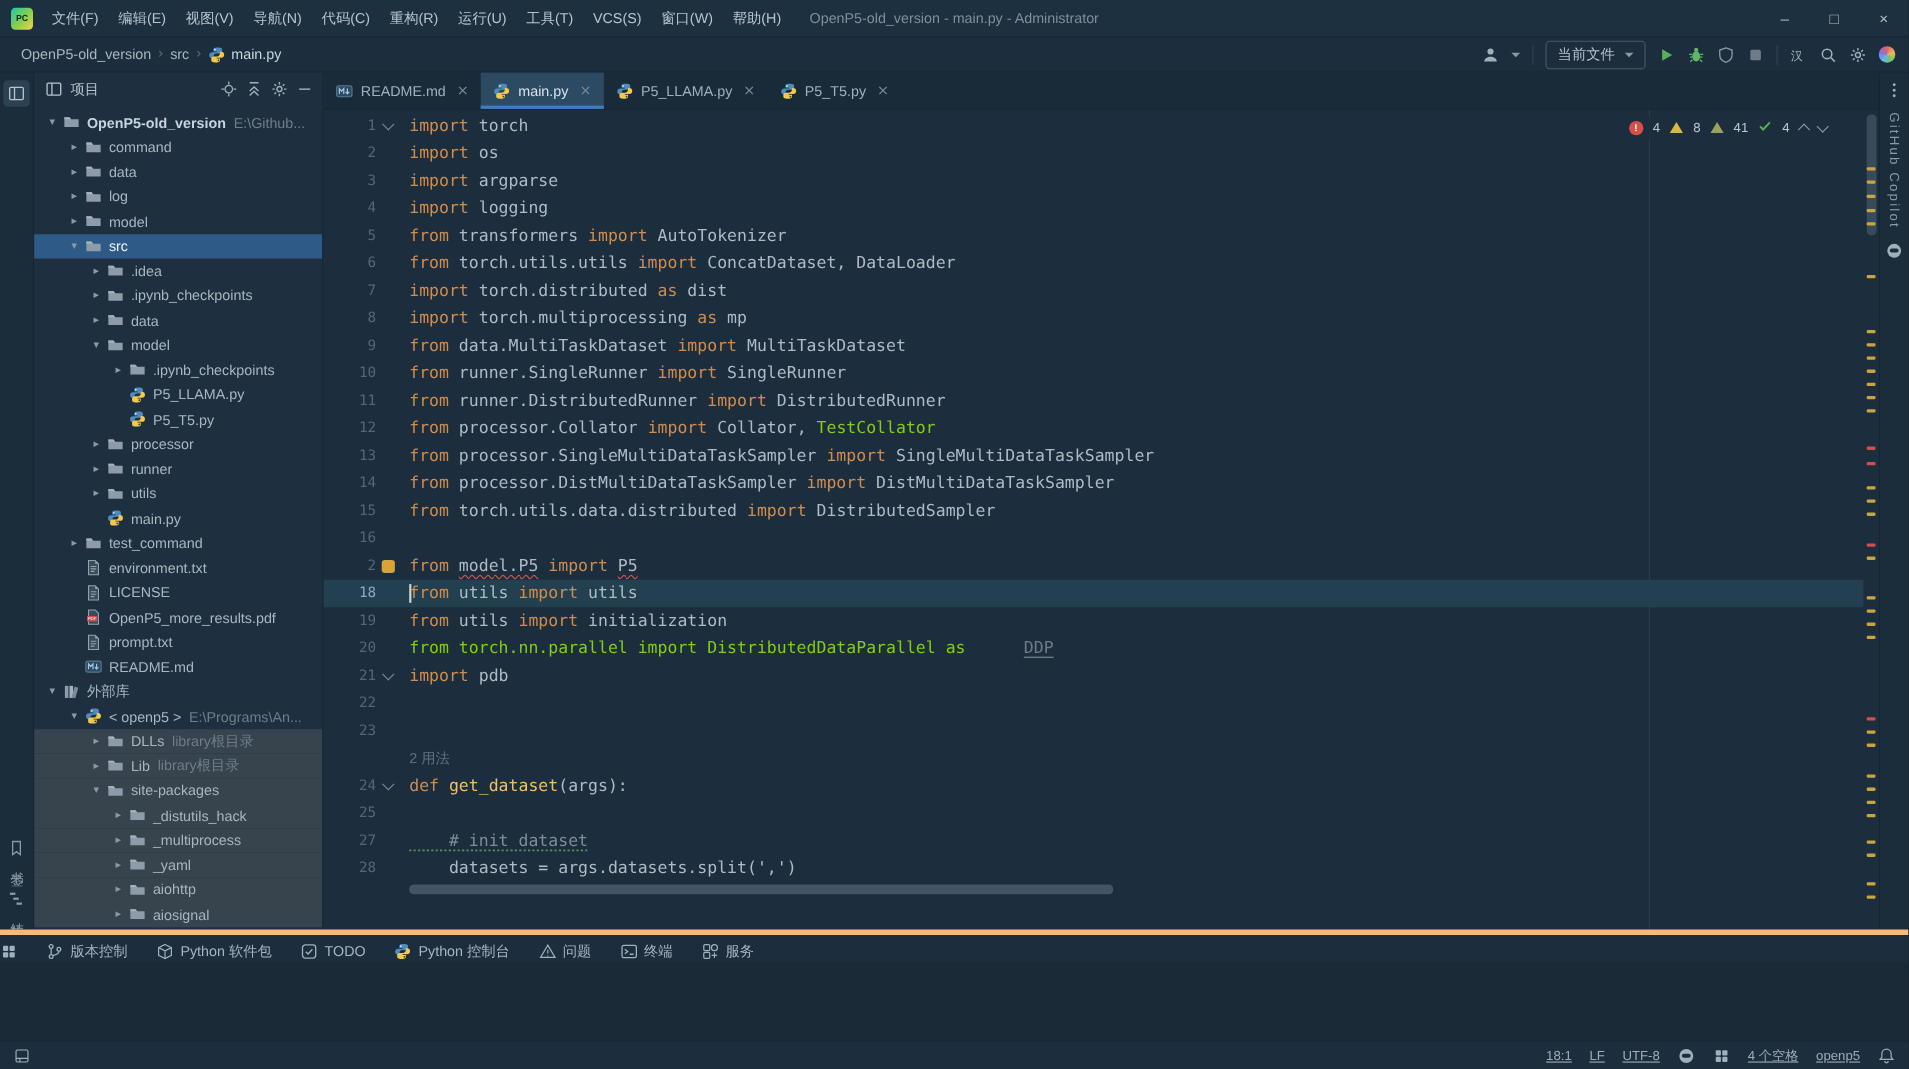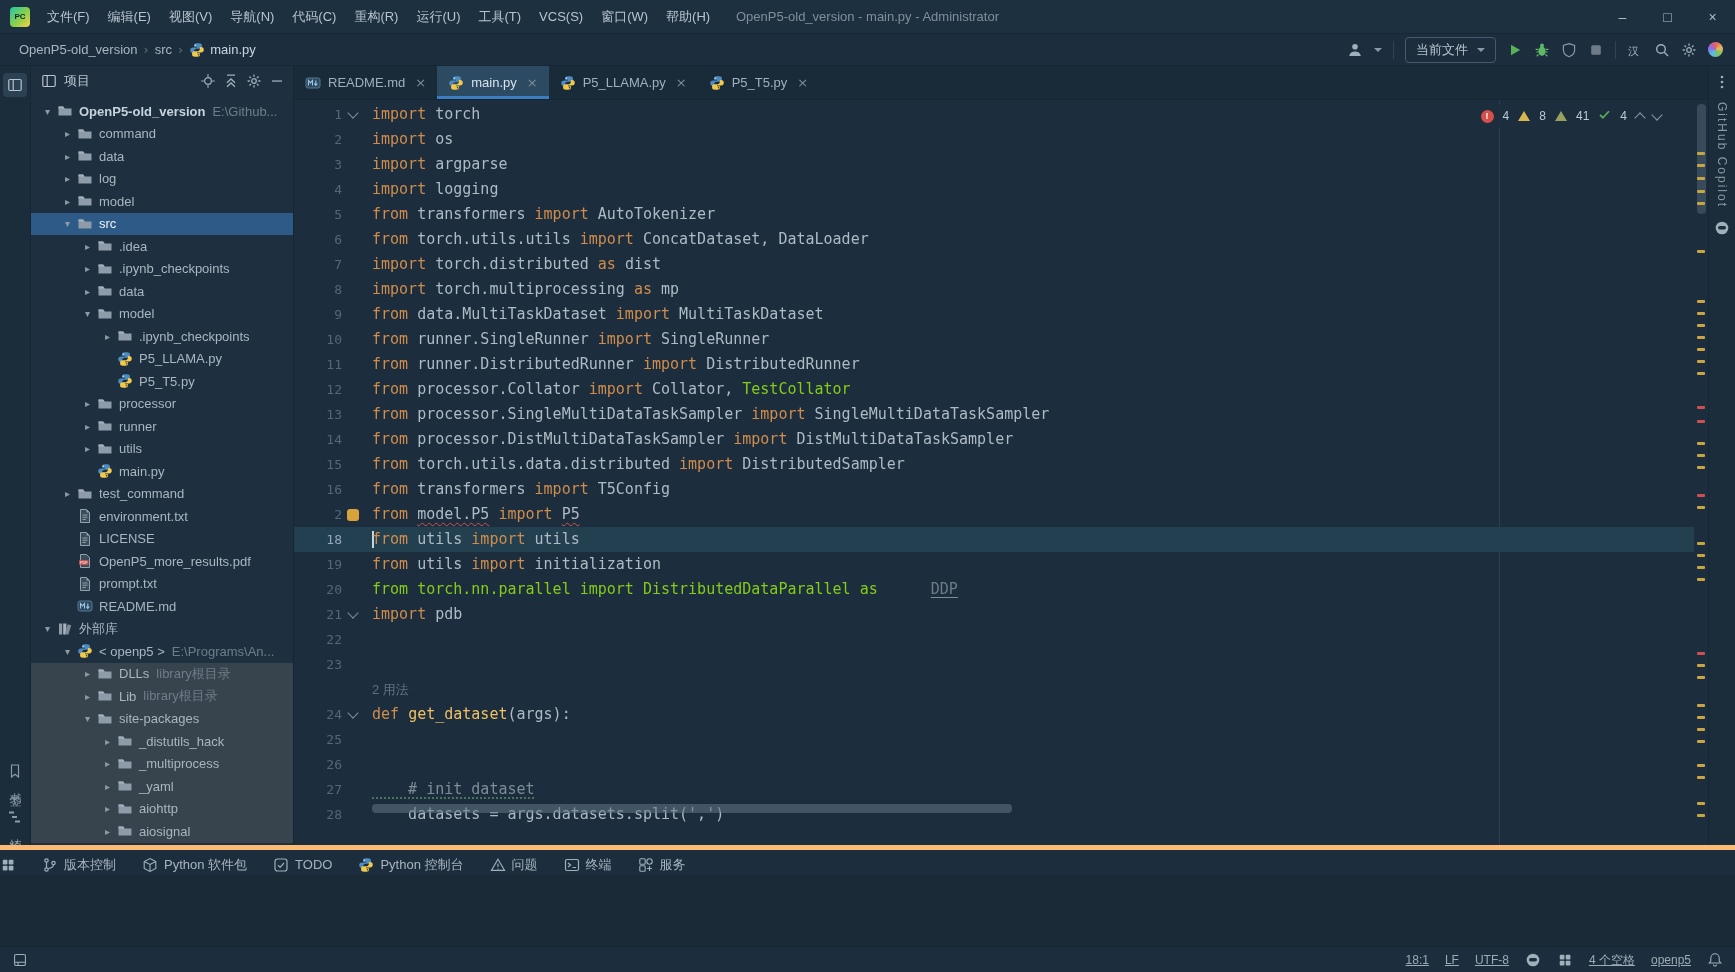--- a/index.html
+++ b/index.html
@@ -689,32 +689,31 @@
             <div class="crow"><span class="gnum">6</span><span class="fold"></span><span class="ctext"><span class="tk-kw">from </span><span class="tk-id">torch.utils.utils </span><span class="tk-kw">import </span><span class="tk-id">ConcatDataset, DataLoader</span></span></div>
             <div class="crow"><span class="gnum">7</span><span class="fold"></span><span class="ctext"><span class="tk-kw">import </span><span class="tk-id">torch.distributed </span><span class="tk-kw">as </span><span class="tk-id">dist</span></span></div>
             <div class="crow"><span class="gnum">8</span><span class="fold"></span><span class="ctext"><span class="tk-kw">import </span><span class="tk-id">torch.multiprocessing </span><span class="tk-kw">as </span><span class="tk-id">mp</span></span></div>
             <div class="crow"><span class="gnum">9</span><span class="fold"></span><span class="ctext"><span class="tk-kw">from </span><span class="tk-id">data.MultiTaskDataset </span><span class="tk-kw">import </span><span class="tk-id">MultiTaskDataset</span></span></div>
             <div class="crow"><span class="gnum">10</span><span class="fold"></span><span class="ctext"><span class="tk-kw">from </span><span class="tk-id">runner.SingleRunner </span><span class="tk-kw">import </span><span class="tk-id">SingleRunner</span></span></div>
             <div class="crow"><span class="gnum">11</span><span class="fold"></span><span class="ctext"><span class="tk-kw">from </span><span class="tk-id">runner.DistributedRunner </span><span class="tk-kw">import </span><span class="tk-id">DistributedRunner</span></span></div>
             <div class="crow"><span class="gnum">12</span><span class="fold"></span><span class="ctext"><span class="tk-kw">from </span><span class="tk-id">processor.Collator </span><span class="tk-kw">import </span><span class="tk-id">Collator, </span><span class="tk-gray">TestCollator</span></span></div>
             <div class="crow"><span class="gnum">13</span><span class="fold"></span><span class="ctext"><span class="tk-kw">from </span><span class="tk-id">processor.SingleMultiDataTaskSampler </span><span class="tk-kw">import </span><span class="tk-id">SingleMultiDataTaskSampler</span></span></div>
             <div class="crow"><span class="gnum">14</span><span class="fold"></span><span class="ctext"><span class="tk-kw">from </span><span class="tk-id">processor.DistMultiDataTaskSampler </span><span class="tk-kw">import </span><span class="tk-id">DistMultiDataTaskSampler</span></span></div>
             <div class="crow"><span class="gnum">15</span><span class="fold"></span><span class="ctext"><span class="tk-kw">from </span><span class="tk-id">torch.utils.data.distributed </span><span class="tk-kw">import </span><span class="tk-id">DistributedSampler</span></span></div>
-            <div class="crow"><span class="gnum">16</span><span class="fold"></span><span class="ctext"><span class="tk-kw">from </span><span class="tk-id">transformers </span><span class="tk-kw">import </span><span class="tk-id">T5Config</span></span></div>
+            <div class="crow"><span class="gnum">16</span><span class="fold"></span></div>
             <div class="crow"><span class="gnum">2</span><span class="fold"><span class="bookmark"></span></span><span class="ctext"><span class="tk-kw">from </span><span class="tk-err">model.P5</span><span class="tk-id"> </span><span class="tk-kw">import </span><span class="tk-err">P5</span></span></div>
             <div class="crow cur"><span class="gnum">18</span><span class="fold"></span><span class="ctext"><span class="caret"></span><span class="tk-kw">from </span><span class="tk-id">utils </span><span class="tk-kw">import </span><span class="tk-id">utils</span></span></div>
             <div class="crow"><span class="gnum">19</span><span class="fold"></span><span class="ctext"><span class="tk-kw">from </span><span class="tk-id">utils </span><span class="tk-kw">import </span><span class="tk-id">initialization</span></span></div>
             <div class="crow"><span class="gnum">20</span><span class="fold"></span><span class="ctext"><span class="tk-gray">from torch.nn.parallel import DistributedDataParallel as </span><span class="tk-grayu">DDP</span></span></div>
             <div class="crow"><span class="gnum">21</span><span class="fold"><span class="foldchev"></span></span><span class="ctext"><span class="tk-kw">import </span><span class="tk-id">pdb</span></span></div>
             <div class="crow"><span class="gnum">22</span><span class="fold"></span><span class="ctext"></span></div>
             <div class="crow"><span class="gnum">23</span><span class="fold"></span><span class="ctext"></span></div>
             <div class="crow inlayrow"><span class="gnum"></span><span class="fold"></span><span class="ctext">2 用法</span></div>
             <div class="crow"><span class="gnum">24</span><span class="fold"><span class="foldchev"></span></span><span class="ctext"><span class="tk-kw">def </span><span class="tk-fn">get_dataset</span><span class="tk-id">(args):</span></span></div>
             <div class="crow"><span class="gnum">25</span><span class="fold"></span><span class="ctext"></span></div>
-            <div class="crow"><span class="gnum">26</span><span class="fold"></span><span class="ctext"></span></div>
             <div class="crow"><span class="gnum">27</span><span class="fold"></span><span class="ctext"><span class="tk-comment">    # init dataset</span></span></div>
             <div class="crow"><span class="gnum">28</span><span class="fold"></span><span class="ctext"><span class="tk-id">    datasets = args.datasets.split(',')</span></span></div>
           </div>
 
         <div class="inspect">
           <span class="err-dot">!</span>
           <span>4</span>
           <span class="tri"></span>
           <span>8</span>
           <span class="tri weak"></span>

